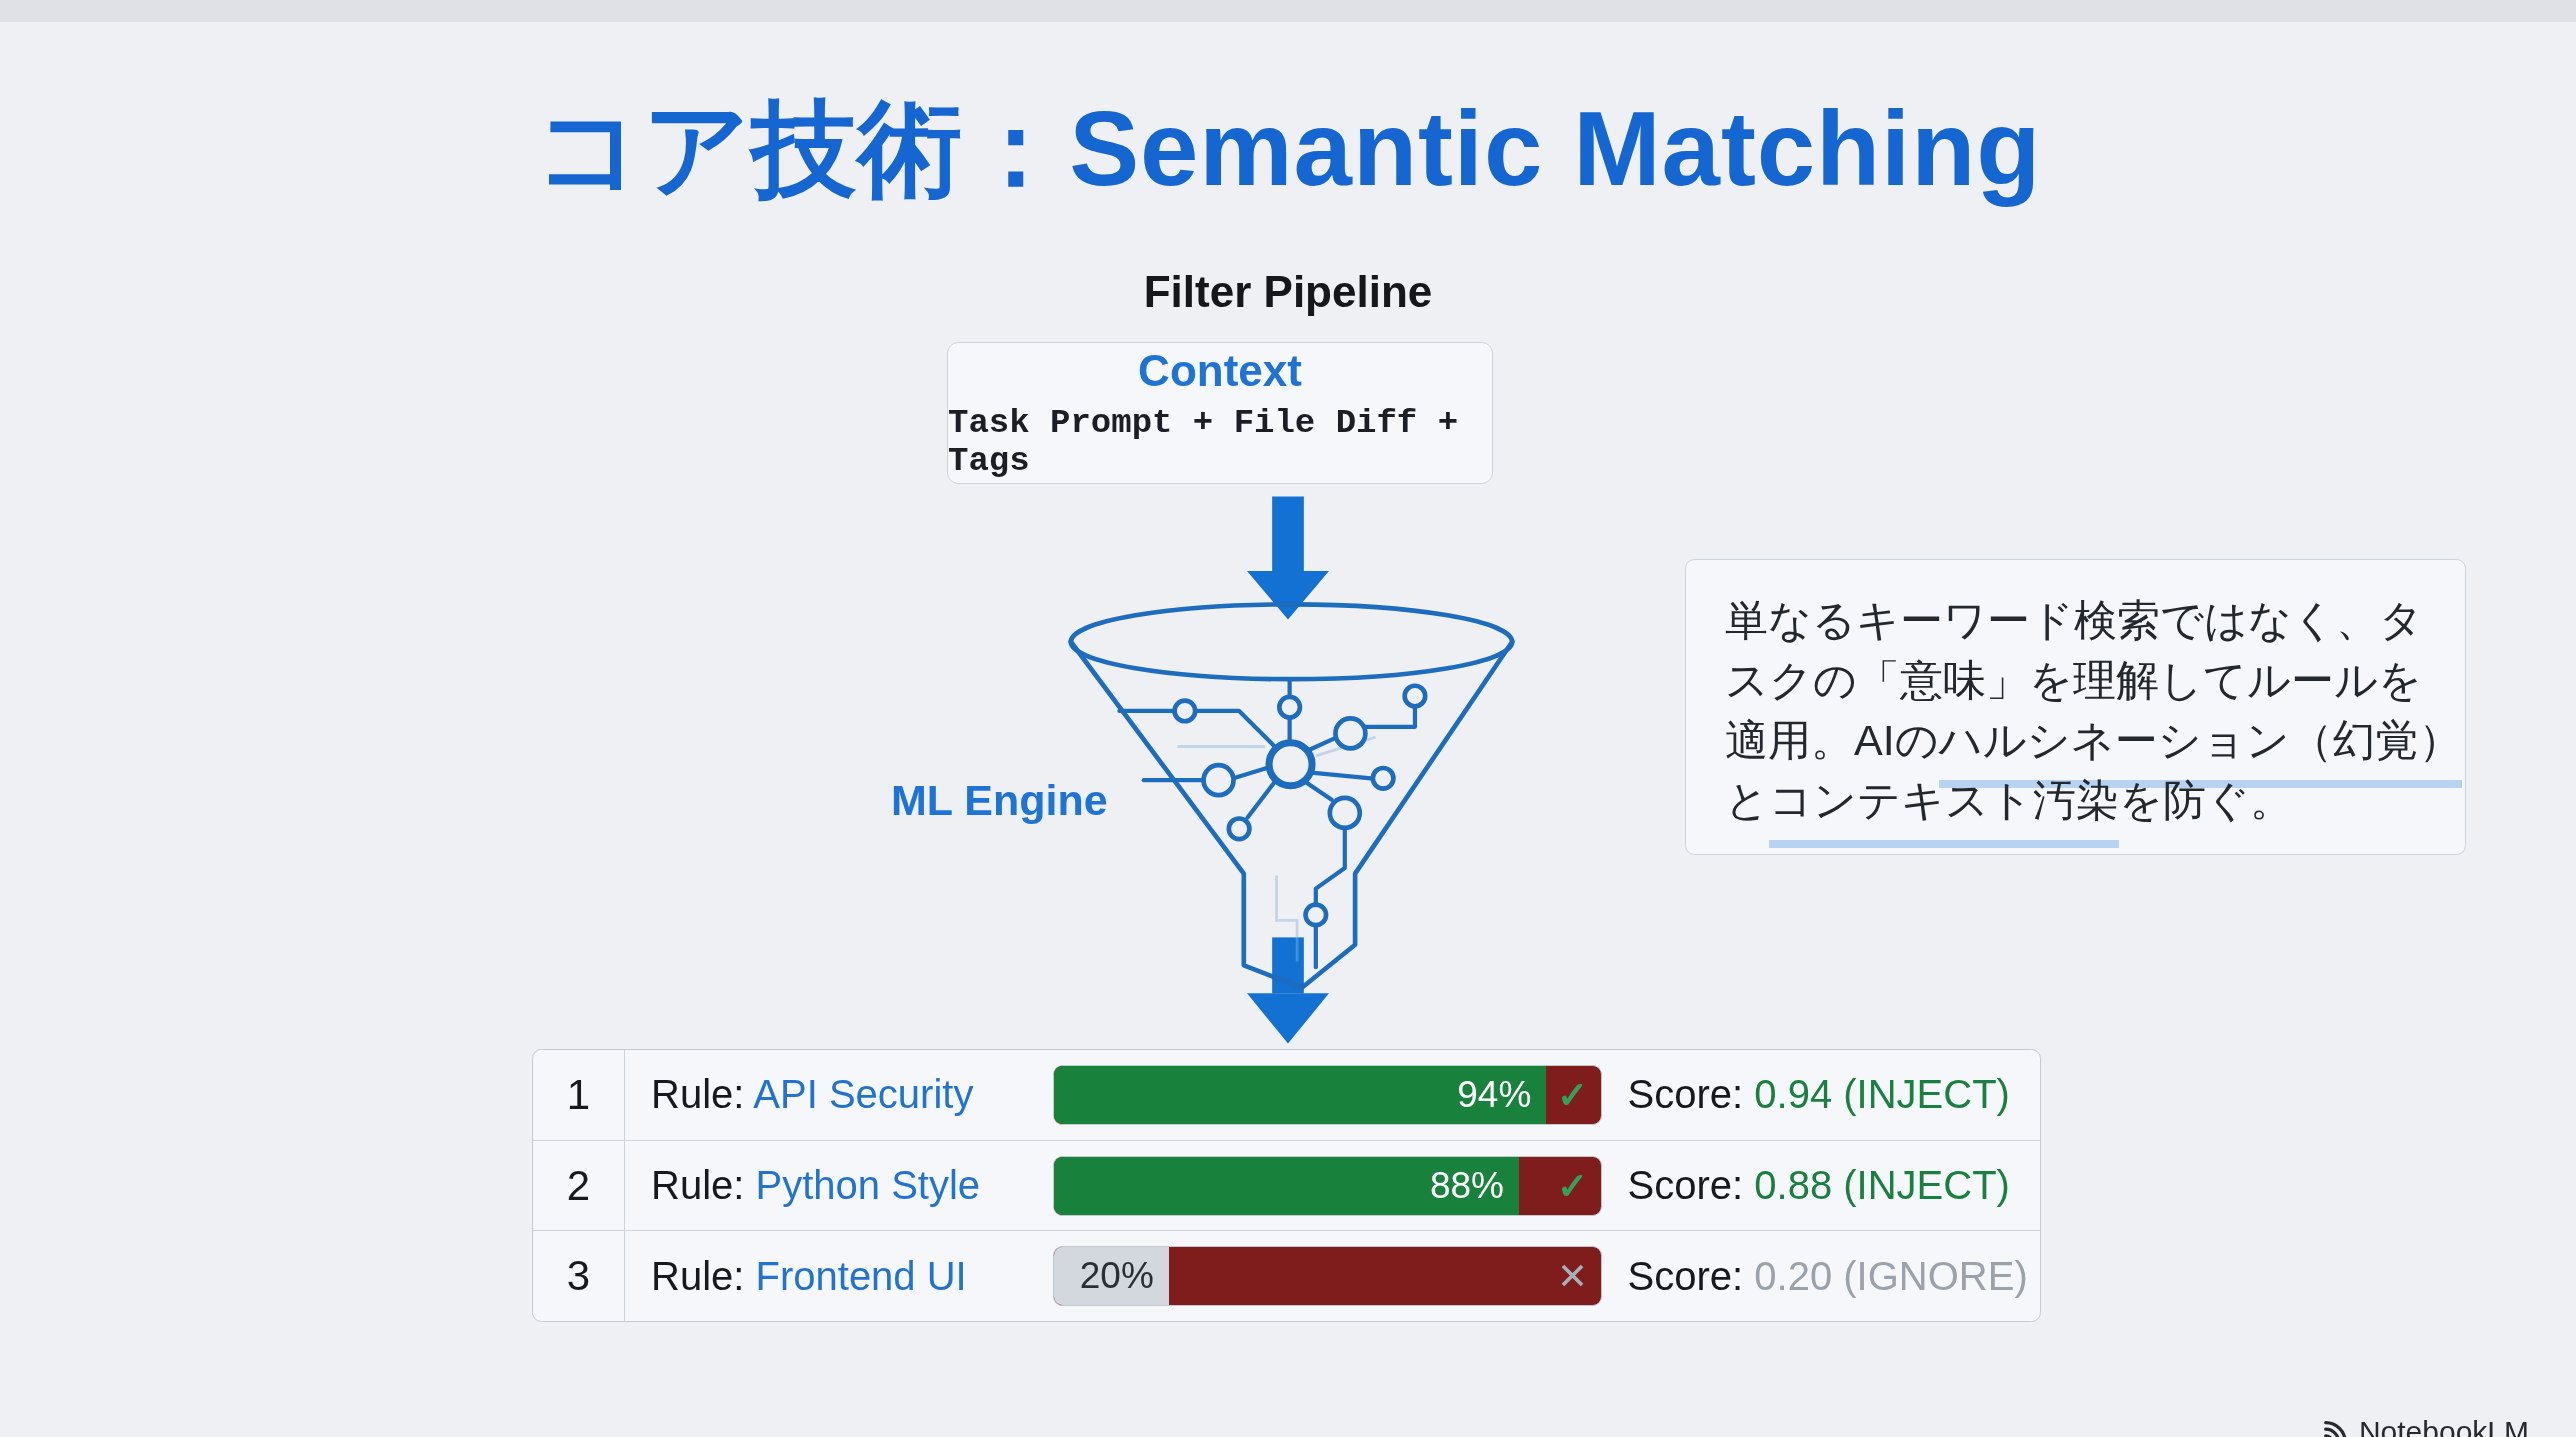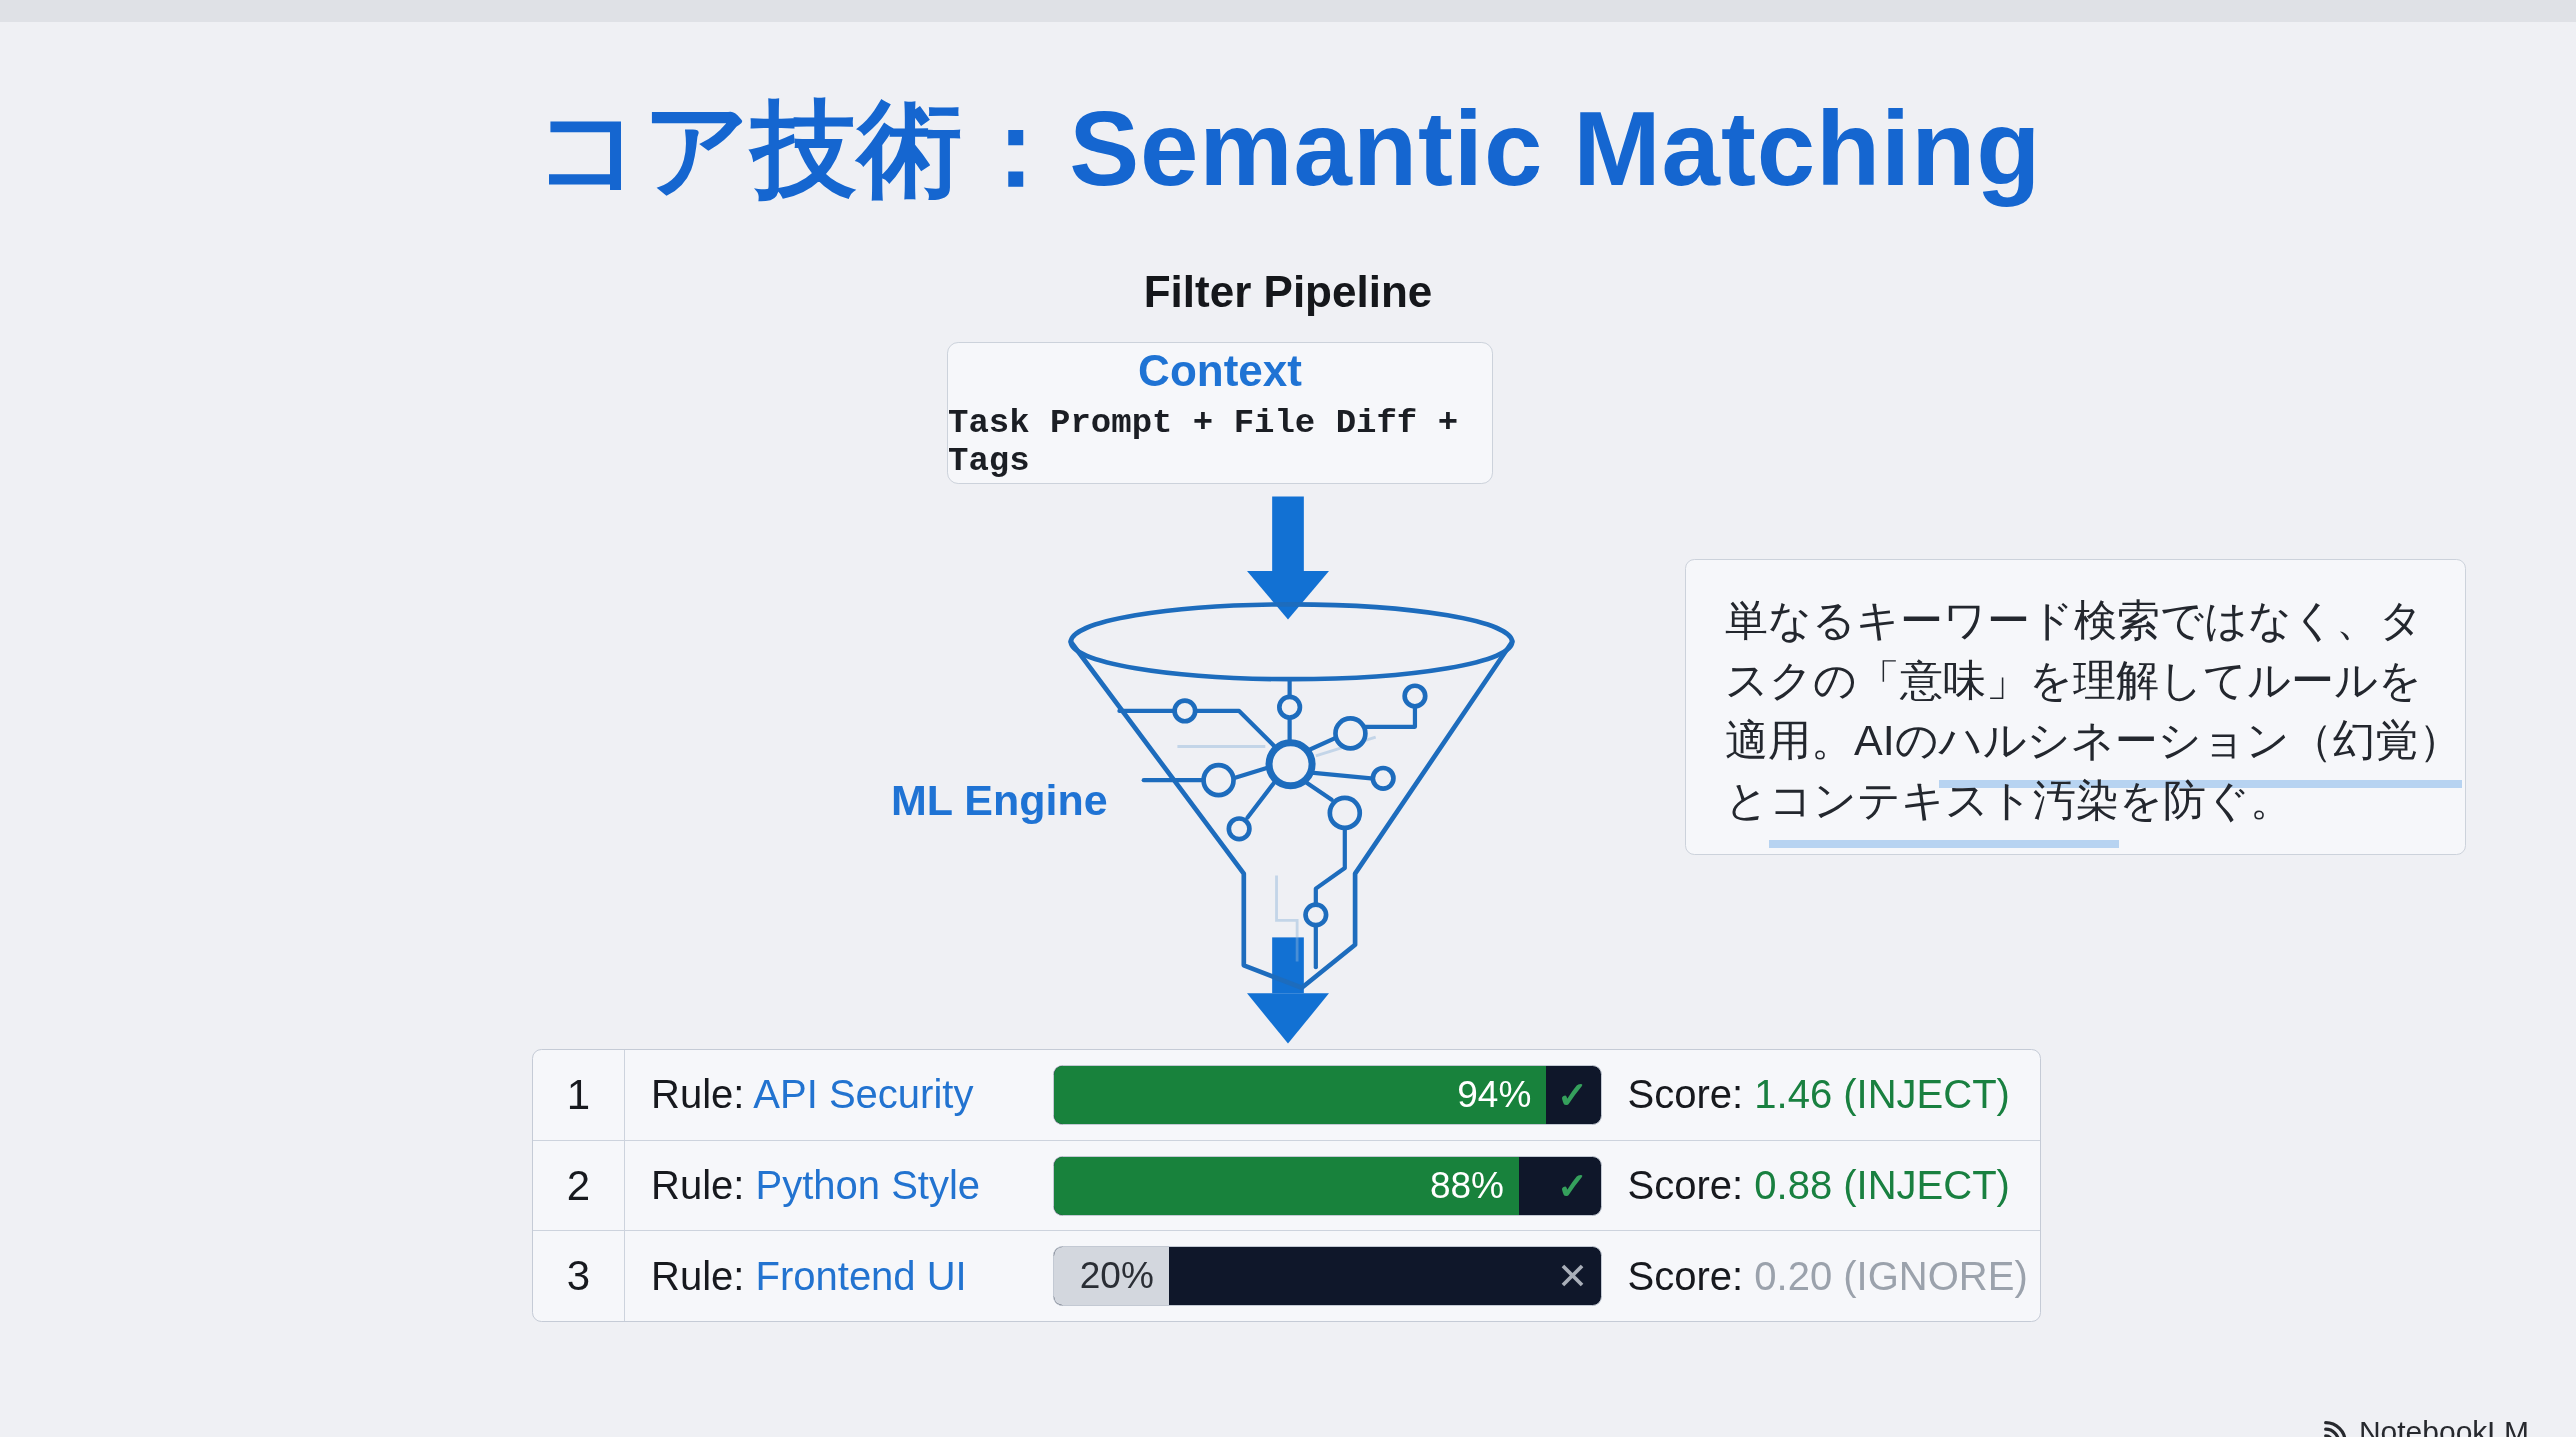--- a/index.html
+++ b/index.html
@@ -59,21 +59,21 @@
     border-right:1.9px solid #cdd3dd; font-size:42px; color:#17191e;
   }
   .cell-rule {
     width:428px; flex:none; box-sizing:border-box; padding-left:26px;
     font-size:40px; color:#17191e; white-space:nowrap;
   }
   .rule-name { color:#2273d0; }
   .cell-bar { width:554px; flex:none; }
   .track {
     position:relative; width:549px; height:60px; box-sizing:border-box;
-    border:1.9px solid #c3c9d3; border-radius:9.4px; background:#0f172a; overflow:hidden;
+    border:1.9px solid #c3c9d3; border-radius:9.4px; background:#7f1d1d; overflow:hidden;
   }
   .fill { height:100%; display:flex; align-items:center; justify-content:flex-end; }
   .fill-green { background:#18823c; }
   .fill-gray  { background:#d3d7de; }
   .pct { font-size:37px; padding-right:15px; }
   .fill-green .pct { color:#ffffff; }
   .fill-gray  .pct { color:#2a2e35; }
   .status-icon {
     position:absolute; right:13px; top:50%; transform:translateY(-50%);
     font-size:37px; line-height:1;
@@ -176,21 +176,21 @@
       <div class="cell-bar">
         <div class="track">
           <div class="fill fill-green" style="width: 90%;">
             <span class="pct">94%</span>
           </div>
           <span class="status-icon icon-pass">✓</span>
         </div>
       </div>
       <div class="cell-score">
         <span>Score:</span>
-        <span class="score-green">1.46 (INJECT)</span>
+        <span class="score-green">0.94 (INJECT)</span>
       </div>
     </div>
 
     <div class="row">
       <div class="cell-num">2</div>
       <div class="cell-rule">
         <span>Rule:</span>
         <span class="rule-name">Python Style</span>
       </div>
       <div class="cell-bar">

